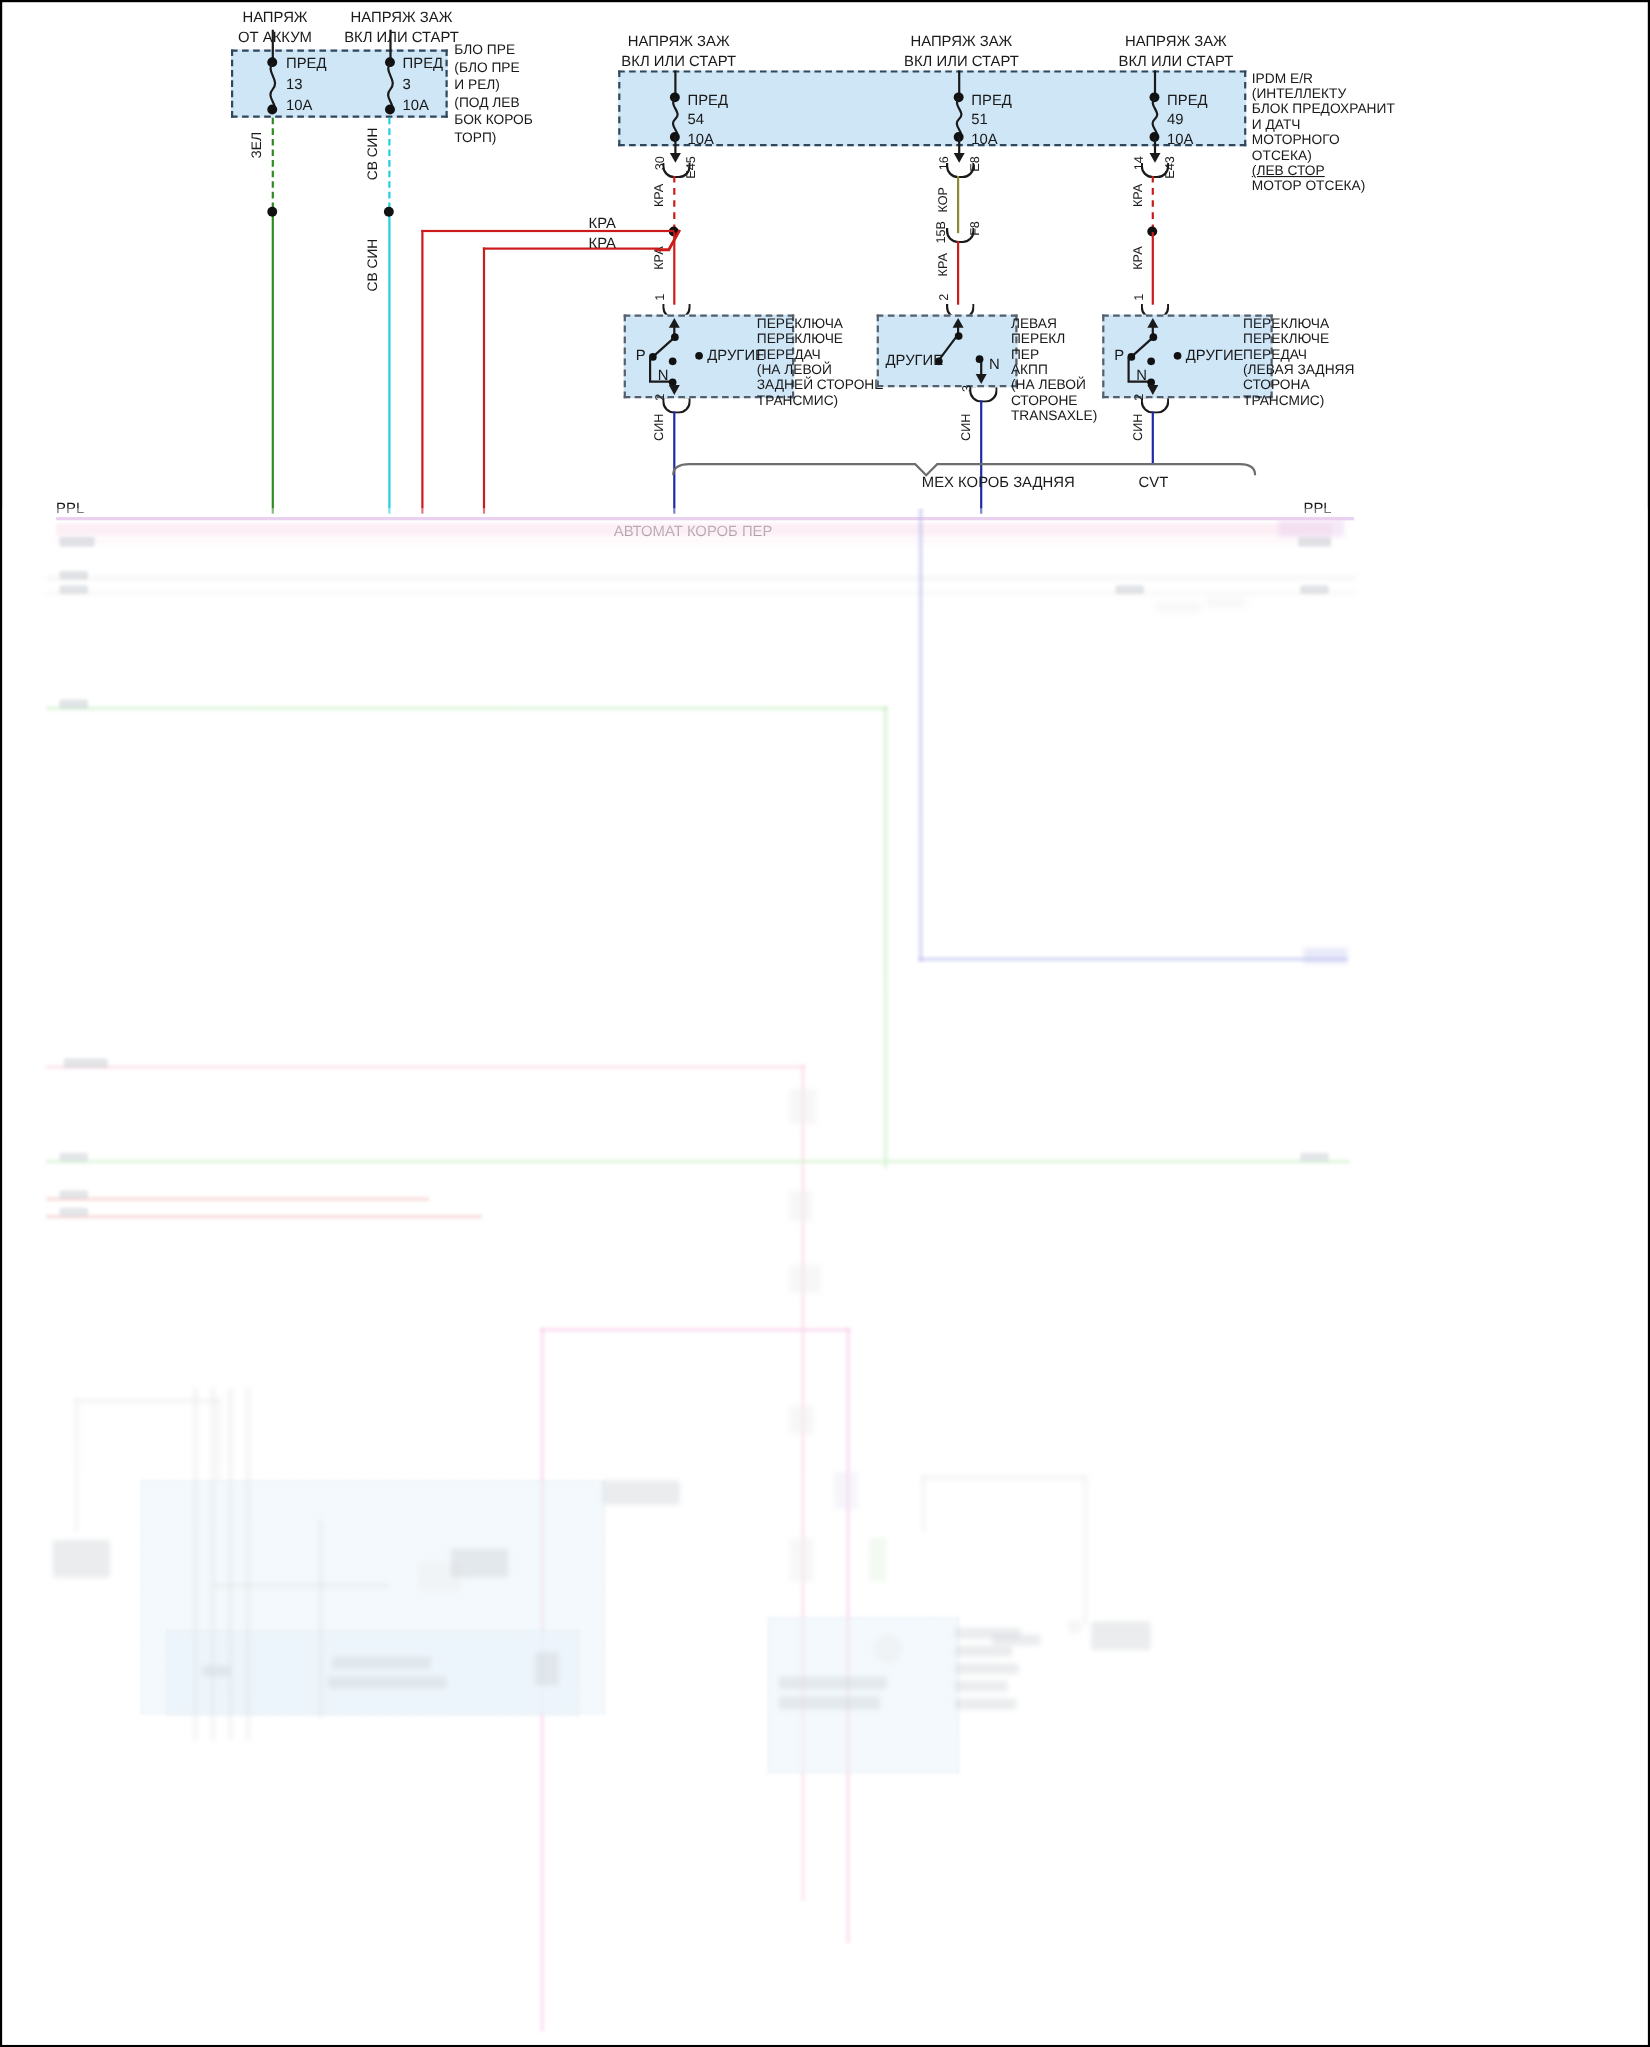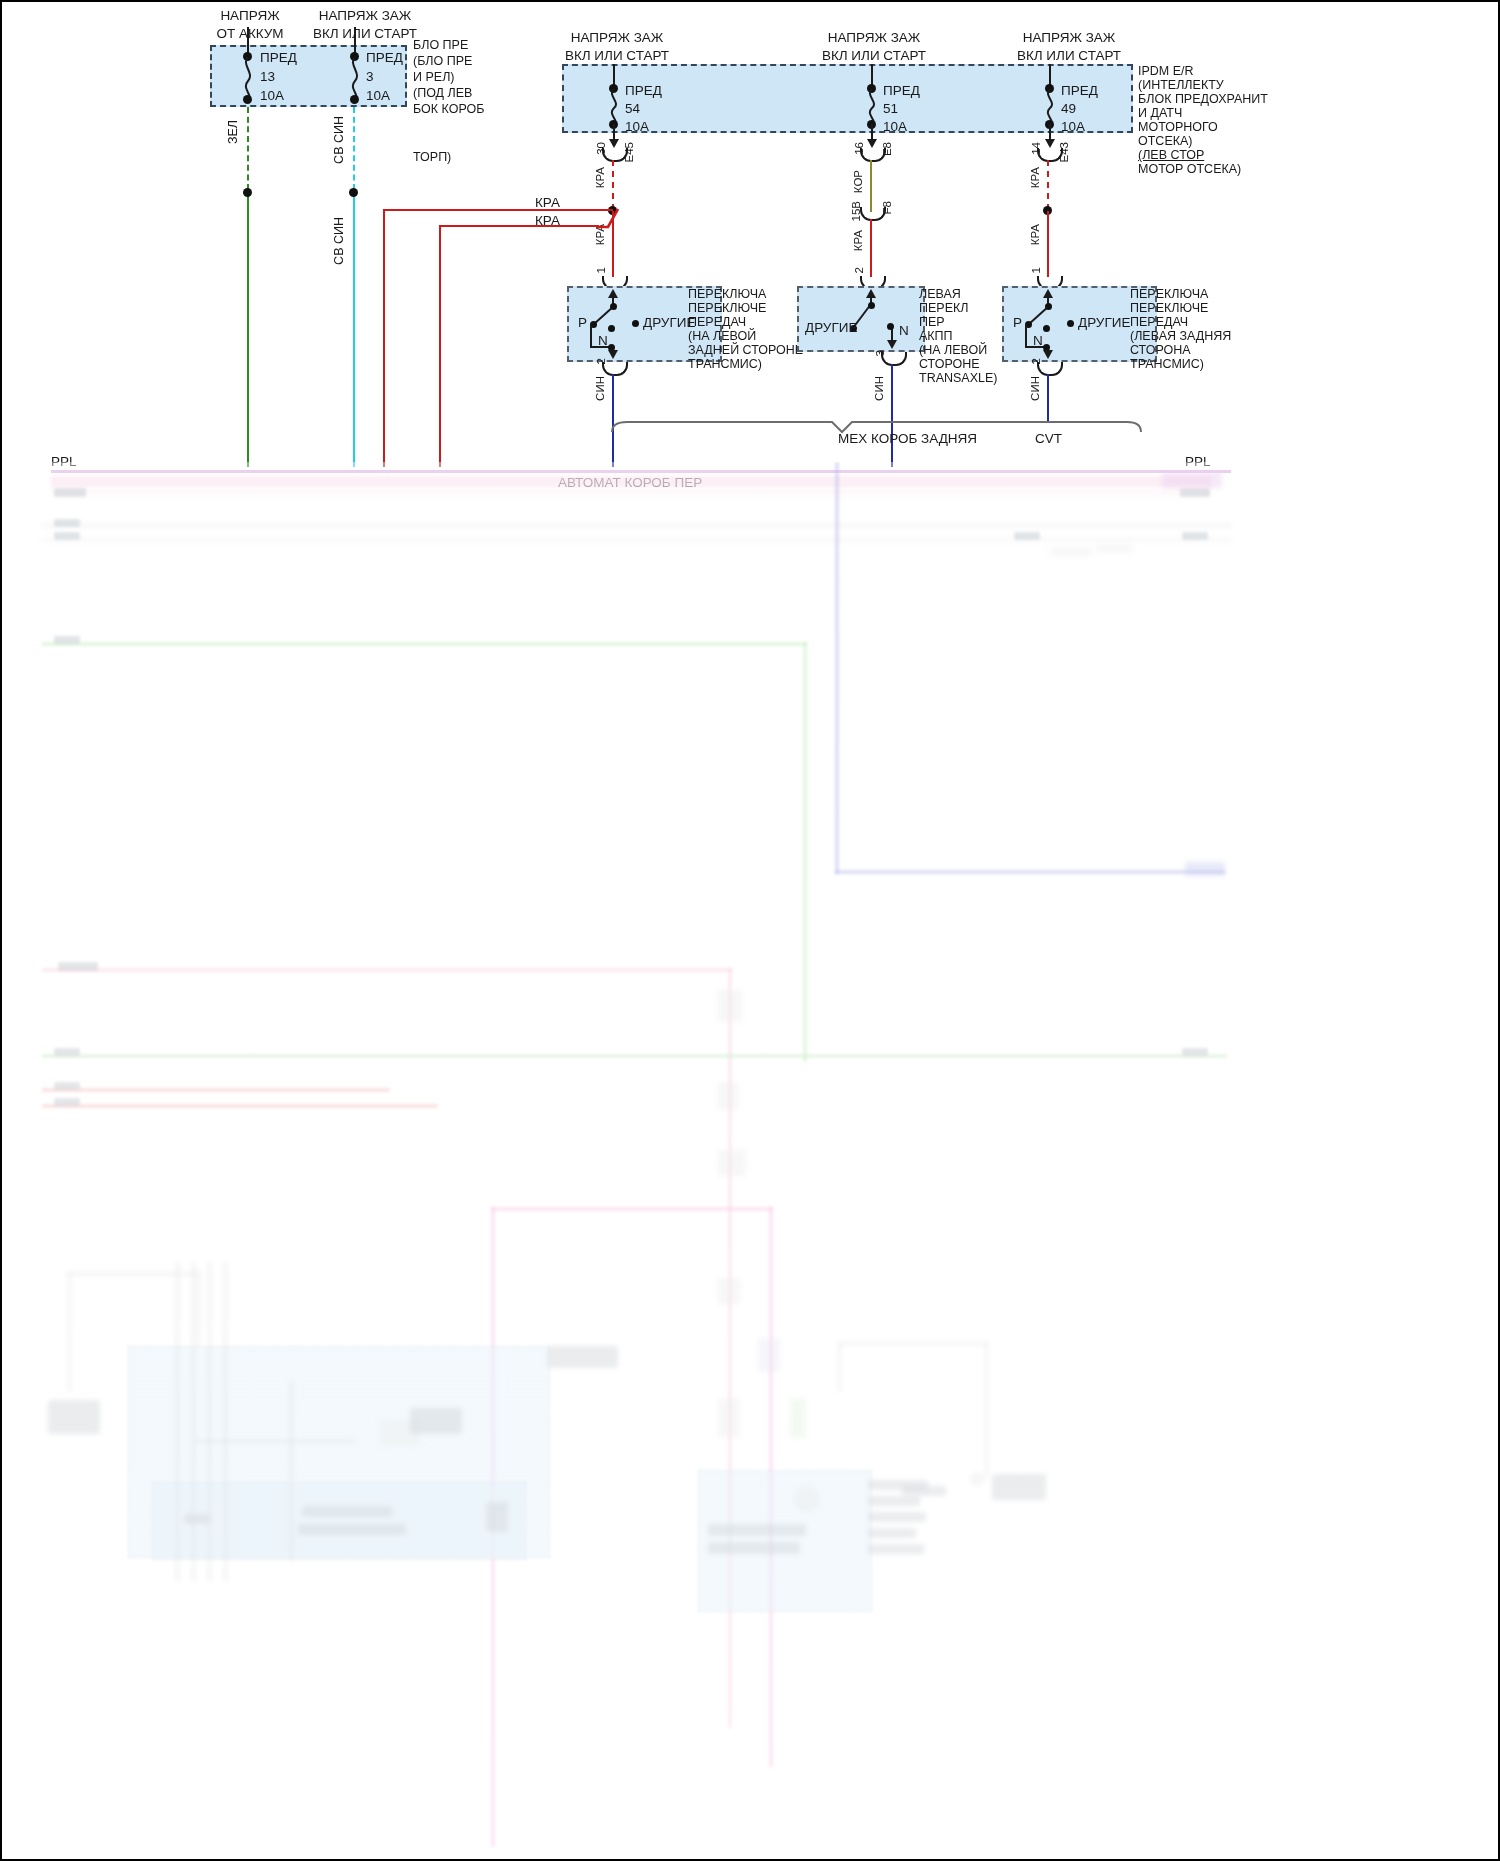--- a/index.html
+++ b/index.html
@@ -95,21 +95,21 @@
   <div class="dot" style="left:348px;top:93px;"></div>
   <div class="txt t13" style="left:364px;top:48px;">ПРЕД</div>
   <div class="txt t13" style="left:364px;top:67px;">3</div>
   <div class="txt t13" style="left:364px;top:86px;">10A</div>
 
   <div class="txt t12" style="left:411px;top:36px;">БЛО ПРЕ</div>
   <div class="txt t12" style="left:411px;top:52px;">(БЛО ПРЕ</div>
   <div class="txt t12" style="left:411px;top:68px;">И РЕЛ)</div>
   <div class="txt t12" style="left:411px;top:84px;">(ПОД ЛЕВ</div>
   <div class="txt t12" style="left:411px;top:100px;">БОК КОРОБ</div>
-  <div class="txt t12" style="left:411px;top:116px;margin-top:32px;">ТОРП)</div>
+  <div class="txt t12" style="left:411px;top:116px;">ТОРП)</div>
 
   <div class="wire v dash-green" style="left:245px;top:105px;height:83px;"></div>
   <div class="wire v v-green" style="left:245px;top:188px;height:277px;"></div>
   <div class="dot" style="left:241px;top:186px;"></div>
   <div class="txt t12 vert" style="left:224px;top:118px;">ЗЕЛ</div>
 
   <div class="wire v dash-cyan" style="left:351px;top:105px;height:83px;"></div>
   <div class="wire v v-cyan" style="left:351px;top:188px;height:277px;"></div>
   <div class="dot" style="left:347px;top:186px;"></div>
   <div class="txt t12 vert" style="left:330px;top:114px;">СВ СИН</div>

